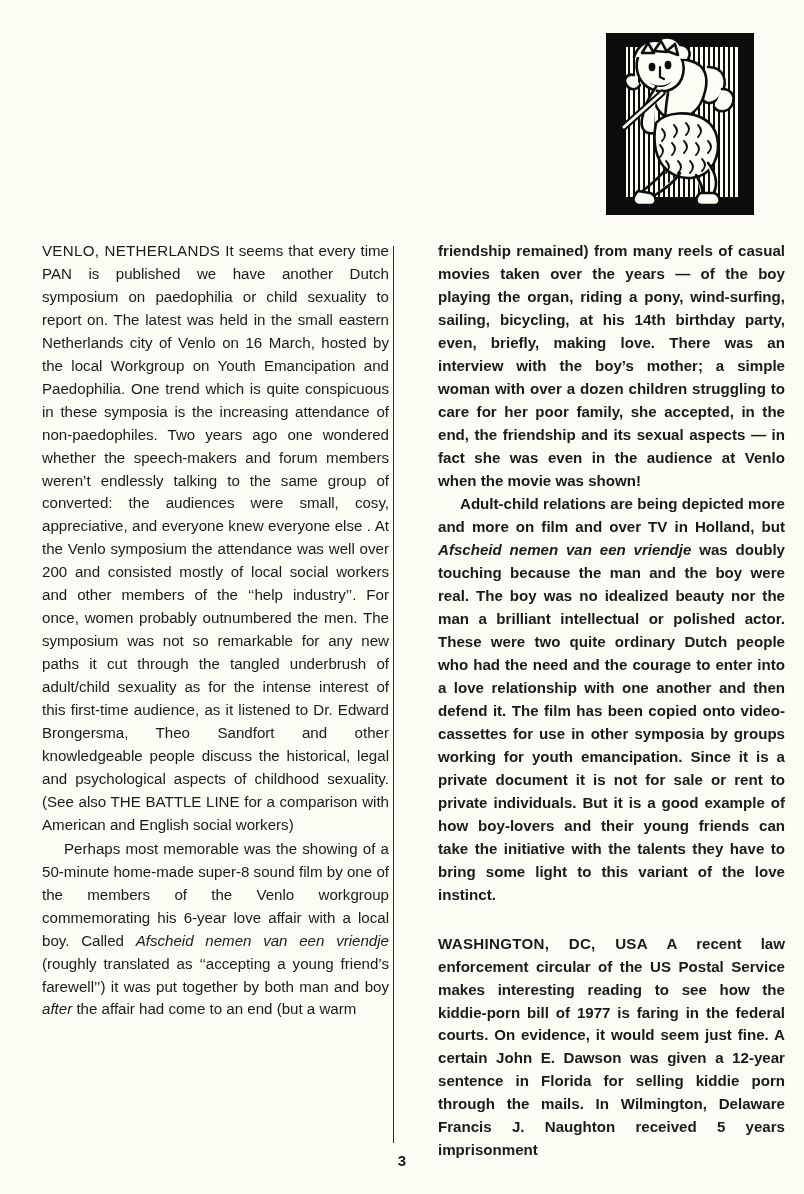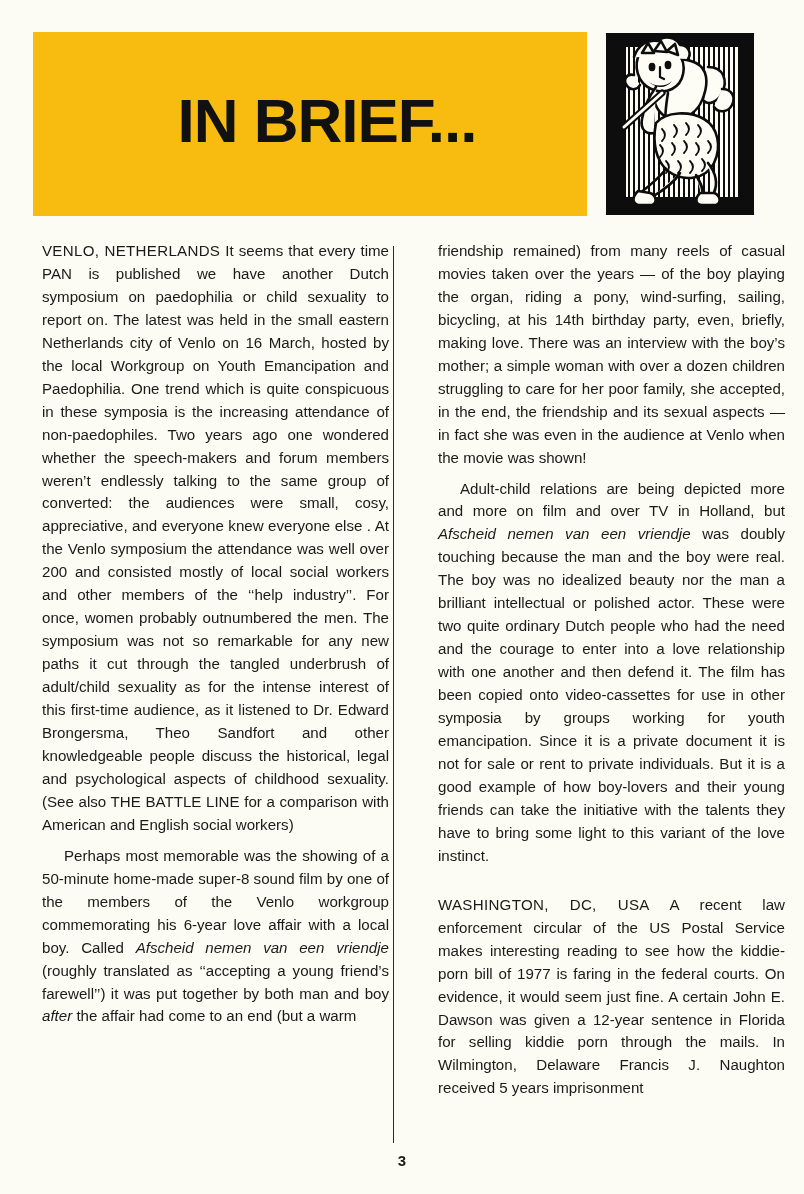--- a/index.html
+++ b/index.html
@@ -77,36 +77,36 @@
     height: 908px;
     font-size: 15.1px;
     line-height: 22.95px;
     text-align: justify;
     text-justify: inter-word;
     -webkit-hyphens: none;
     hyphens: none;
     word-spacing: 0px;
   }
   .column.left  { left: 30px; }
-  .column.right { left: 426px; }
+  .column.right { left: 426px; font-weight: bold; }
 
   .col-rule {
     position: absolute;
     left: 393px;
     top: 246px;
     width: 1px;
     height: 897px;
     background: #2a2a26;
   }
 
   .para {
     margin: 0;
     text-align: justify;
   }
-  .para + .para { margin-top: 8px; }
+  .para + .para { margin-top: 1px; }
   .para.indent { text-indent: 22px; }
   .para.gap { margin-top: 26px; }
   .dateline { letter-spacing: 0.3px; }
   em { font-style: italic; }
 
   
   .folio {
     position: absolute;
     left: 0;
     top: 1152px;
@@ -117,23 +117,20 @@
     color: #1a1a18;
   }
 </style>
 </head>
 <body>
 
 <div class="page">
 
   <div class="masthead">
 
-    <div class="banner">
-      <div class="banner-title">IN BRIEF...</div>
-    </div>
 
     <div class="illustration">
       <svg width="152" height="186" viewBox="0 0 152 186" xmlns="http://www.w3.org/2000/svg">
 
         <rect x="2" y="2" width="148" height="182" fill="#0d0d0d"></rect>
 
         <rect x="22" y="16" width="112" height="150" fill="#fdfdf6"></rect>
         <g fill="#0d0d0d">
           <rect x="24" y="16" width="2" height="150"></rect>
           <rect x="29" y="16" width="2" height="150"></rect>

